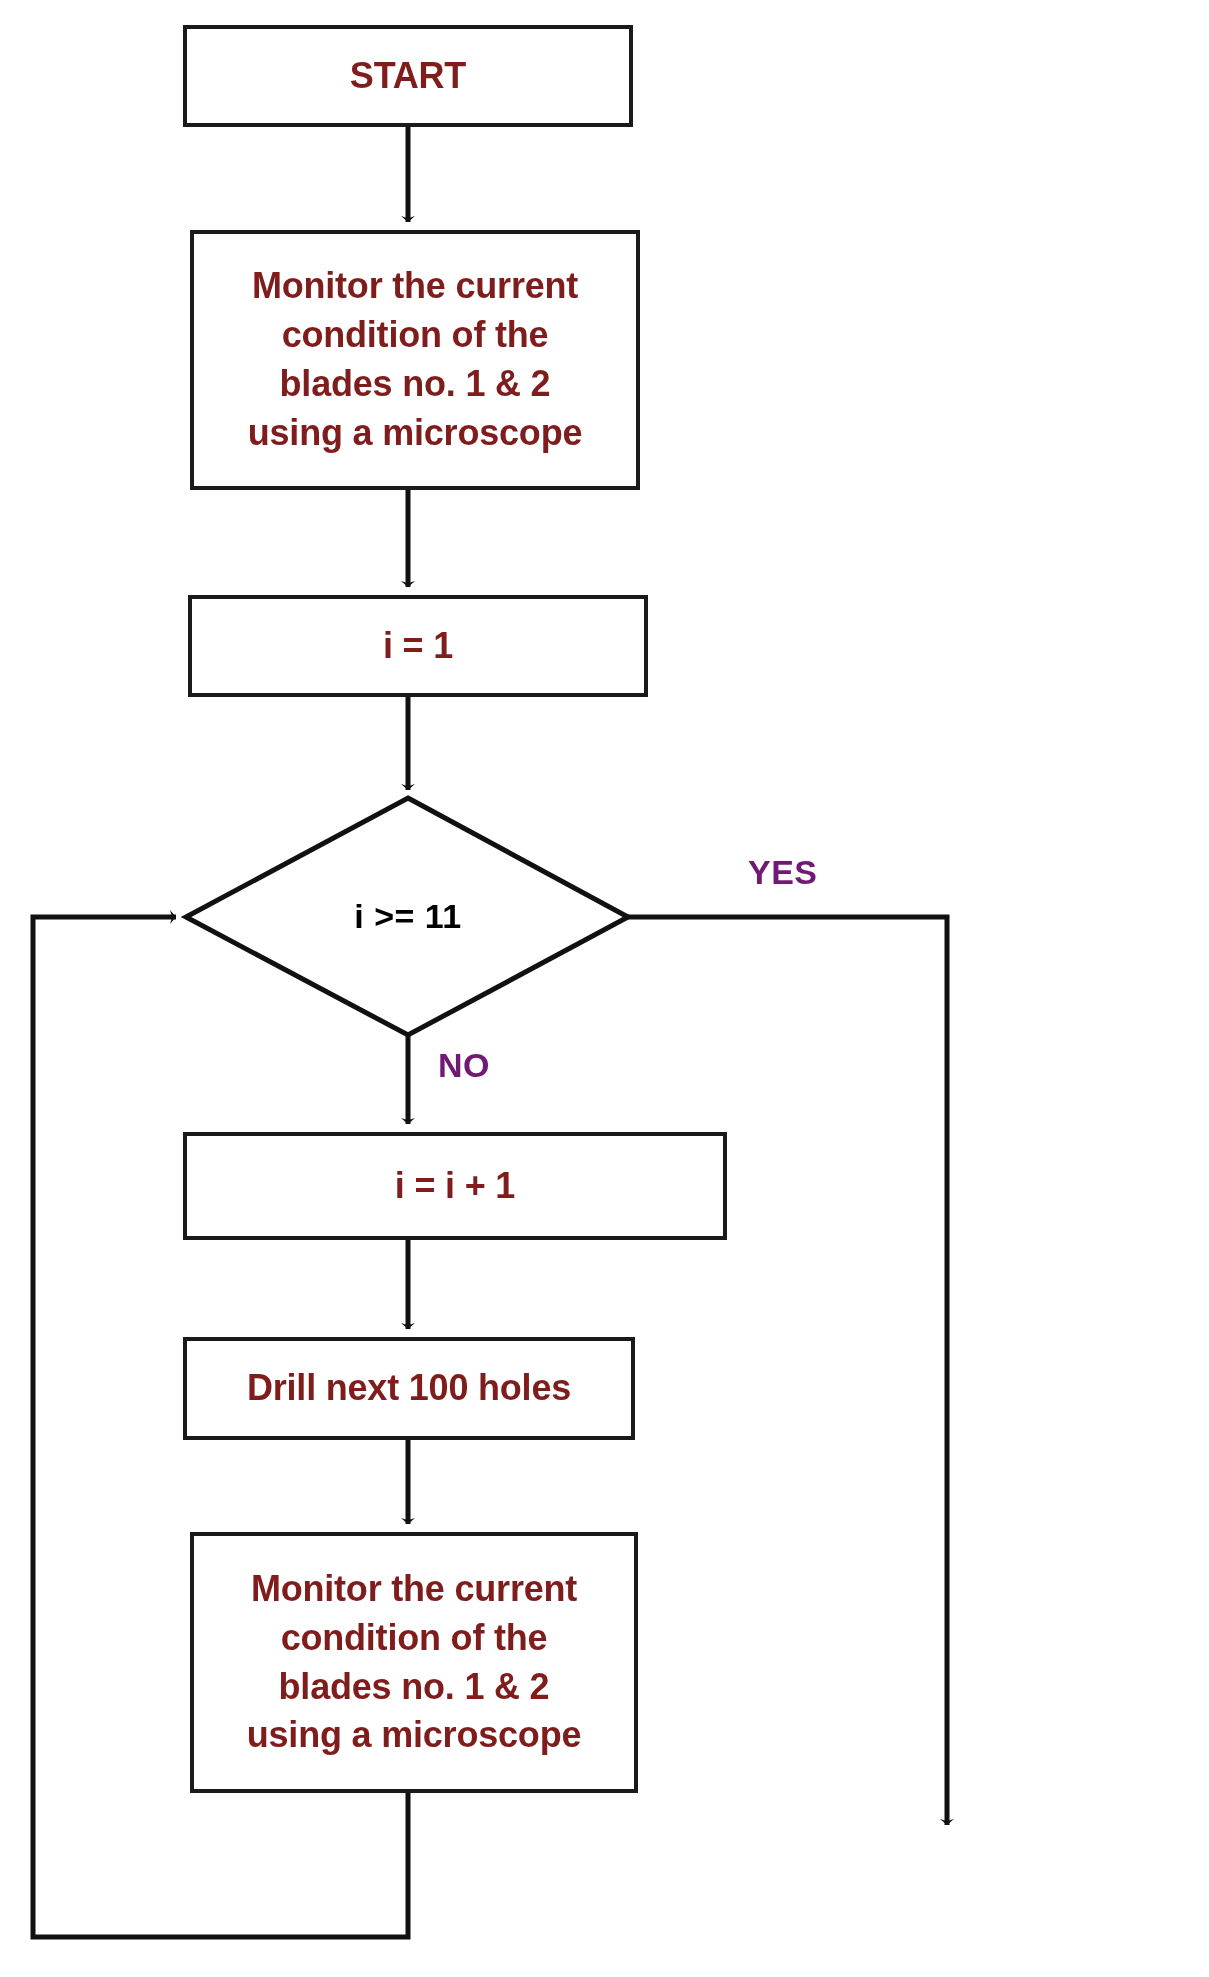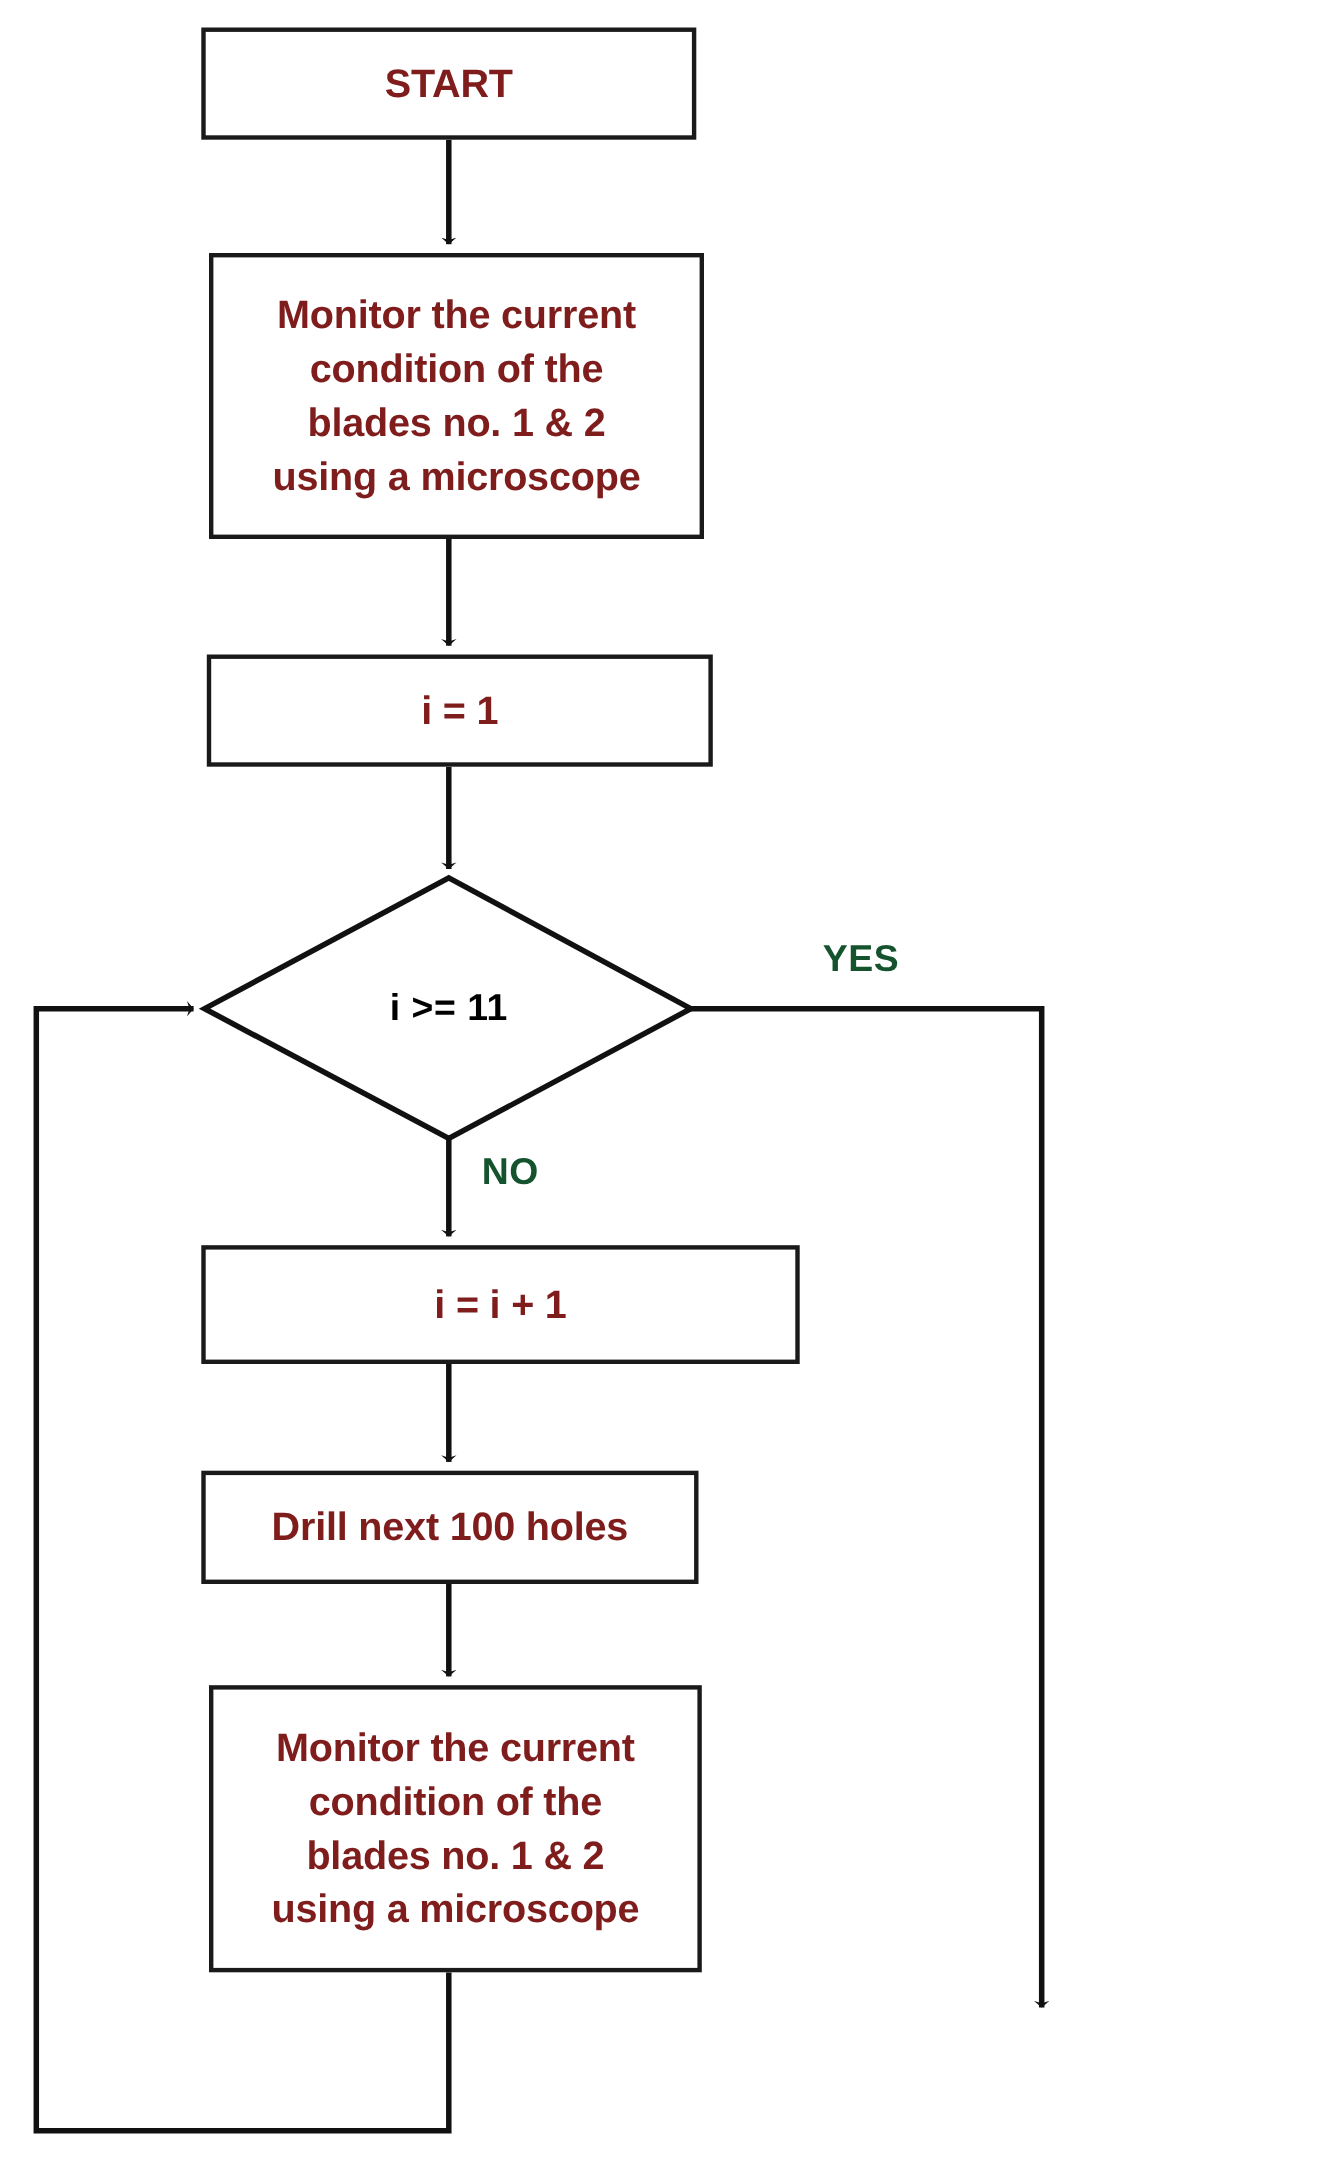--- a/index.html
+++ b/index.html
@@ -37,21 +37,21 @@
     font-weight: bold;
     color: #7f1d1d;
     line-height: 1.36;
     white-space: pre-line;
     letter-spacing: -0.2px;
   }
   .edge-label {
     position: absolute;
     font-family: "Liberation Sans", sans-serif;
     font-weight: bold;
-    color: #14532d;
+    color: #701a75;
     font-size: 34px;
     letter-spacing: 0.5px;
   }
   .diamond-label {
     position: absolute;
     font-family: "Liberation Sans", sans-serif;
     font-weight: bold;
     color: #000000;
     font-size: 34px;
     text-align: center;

